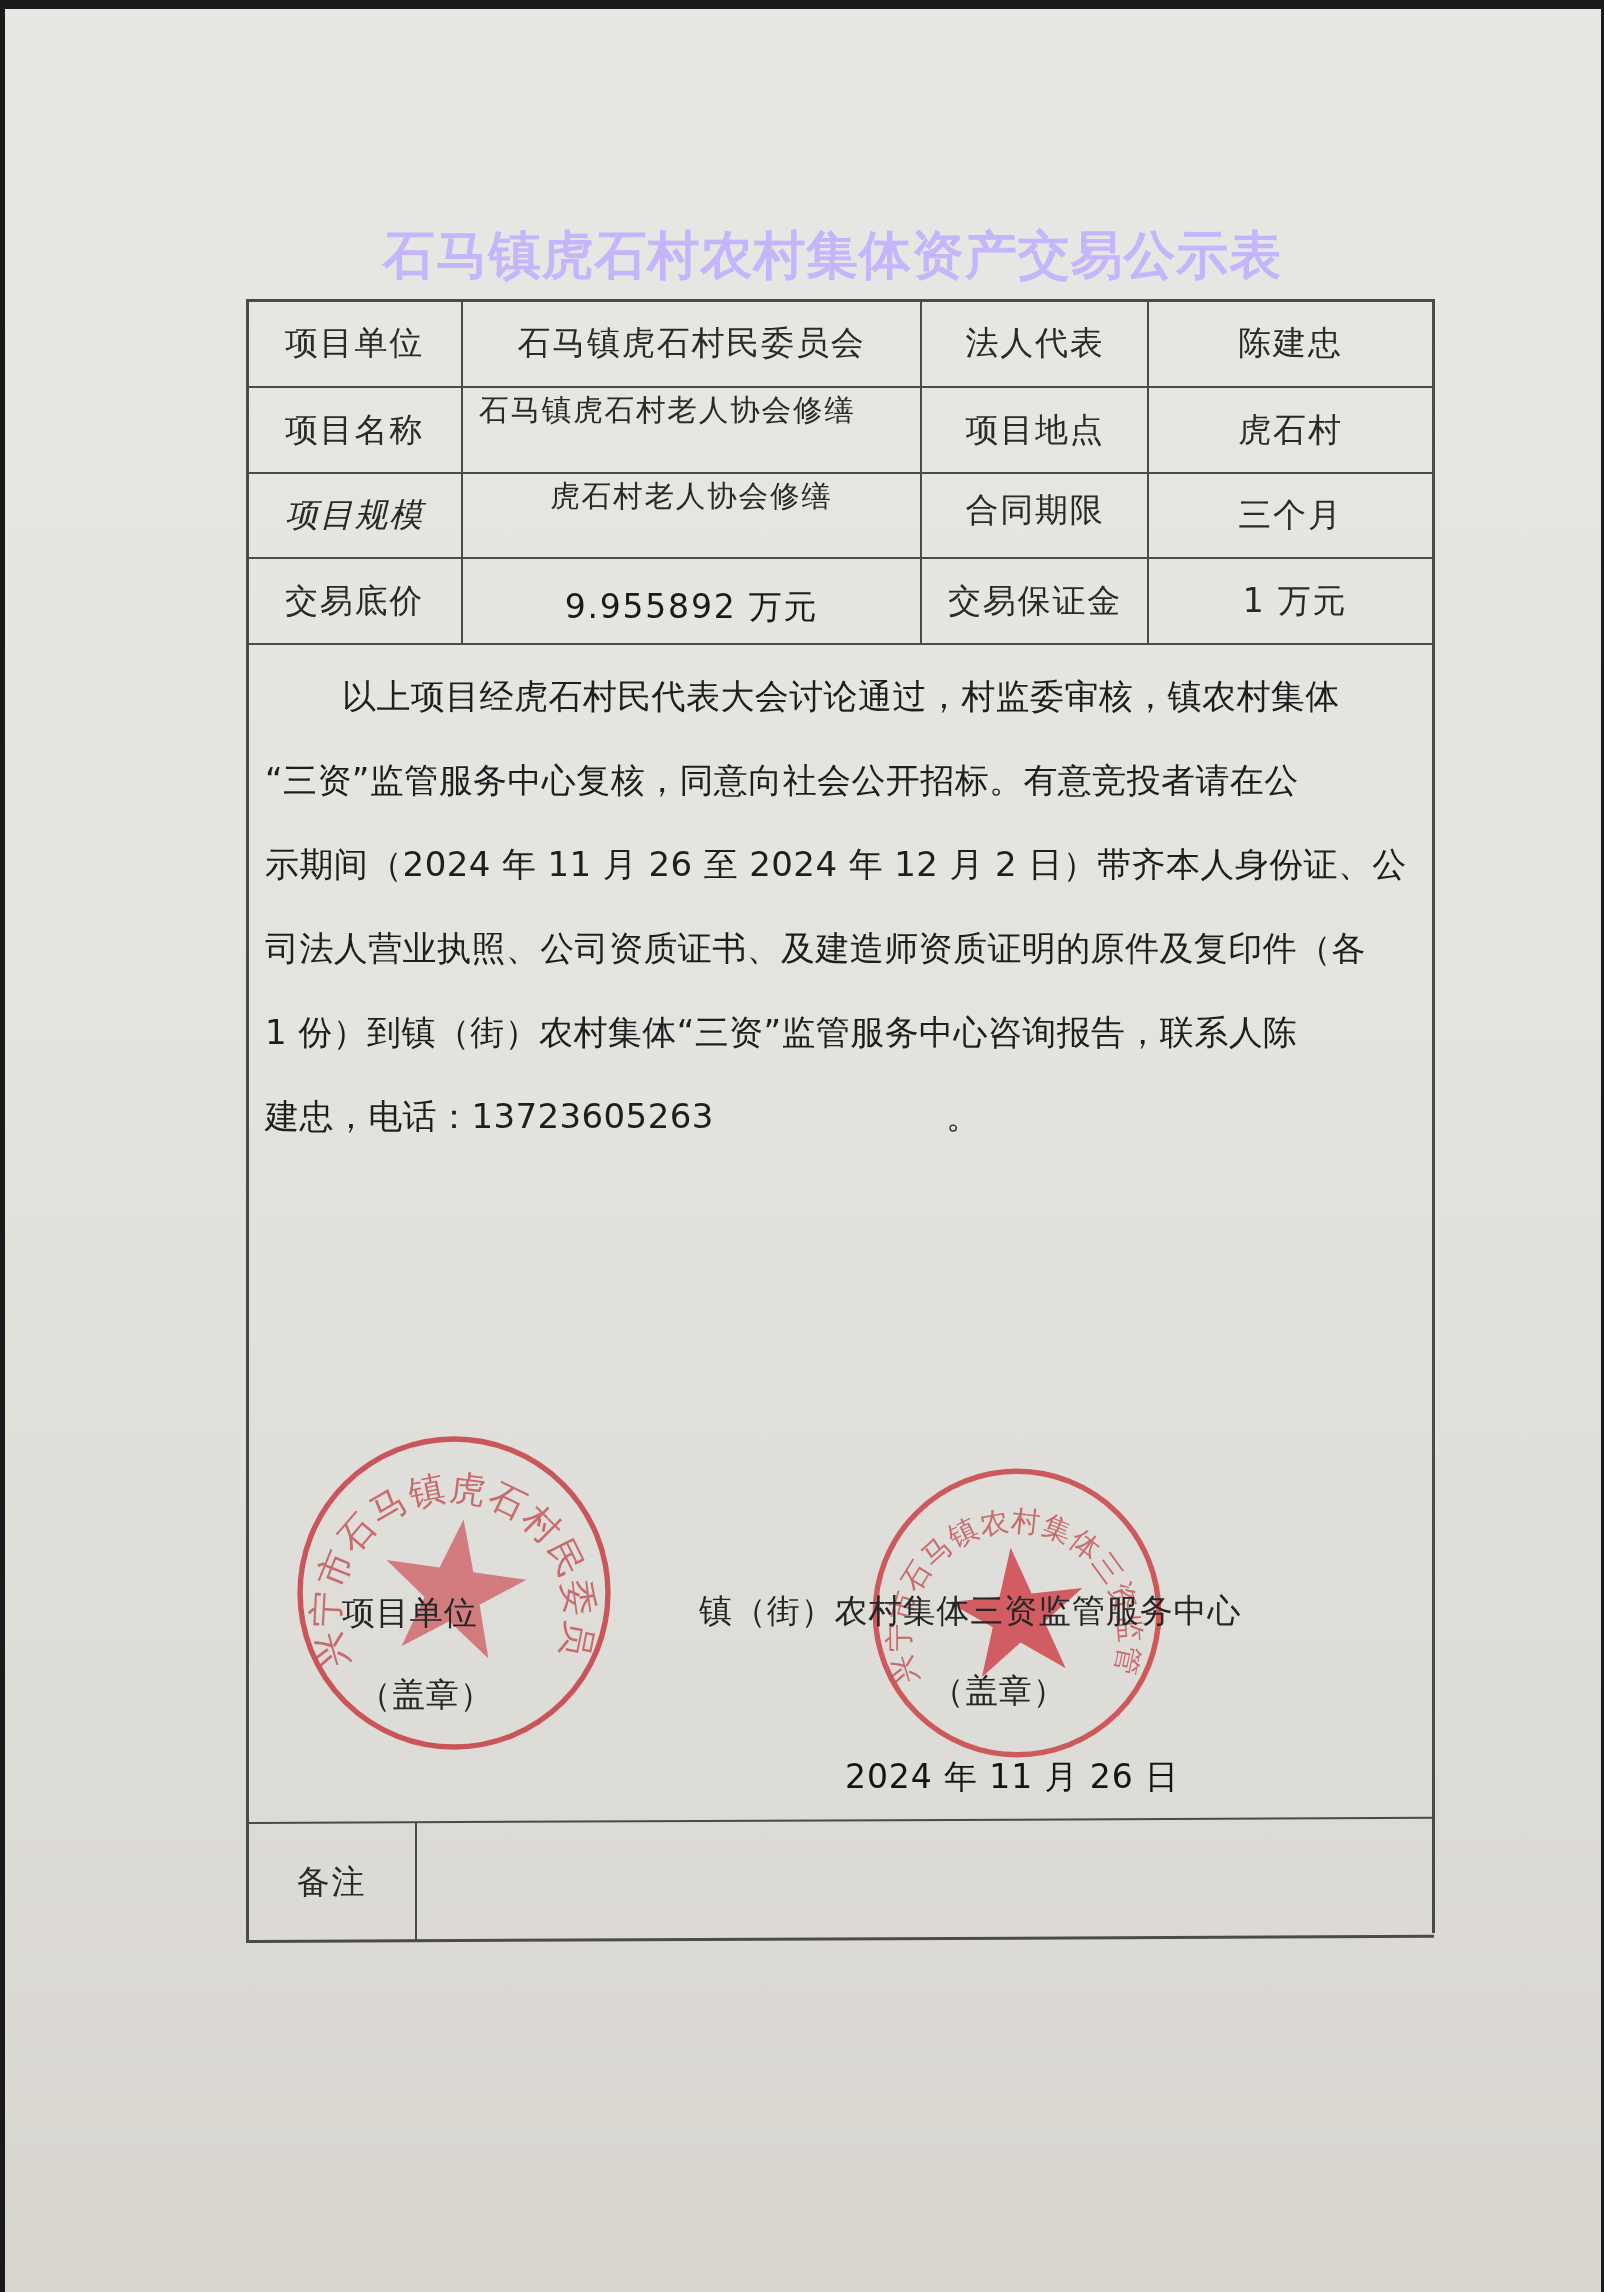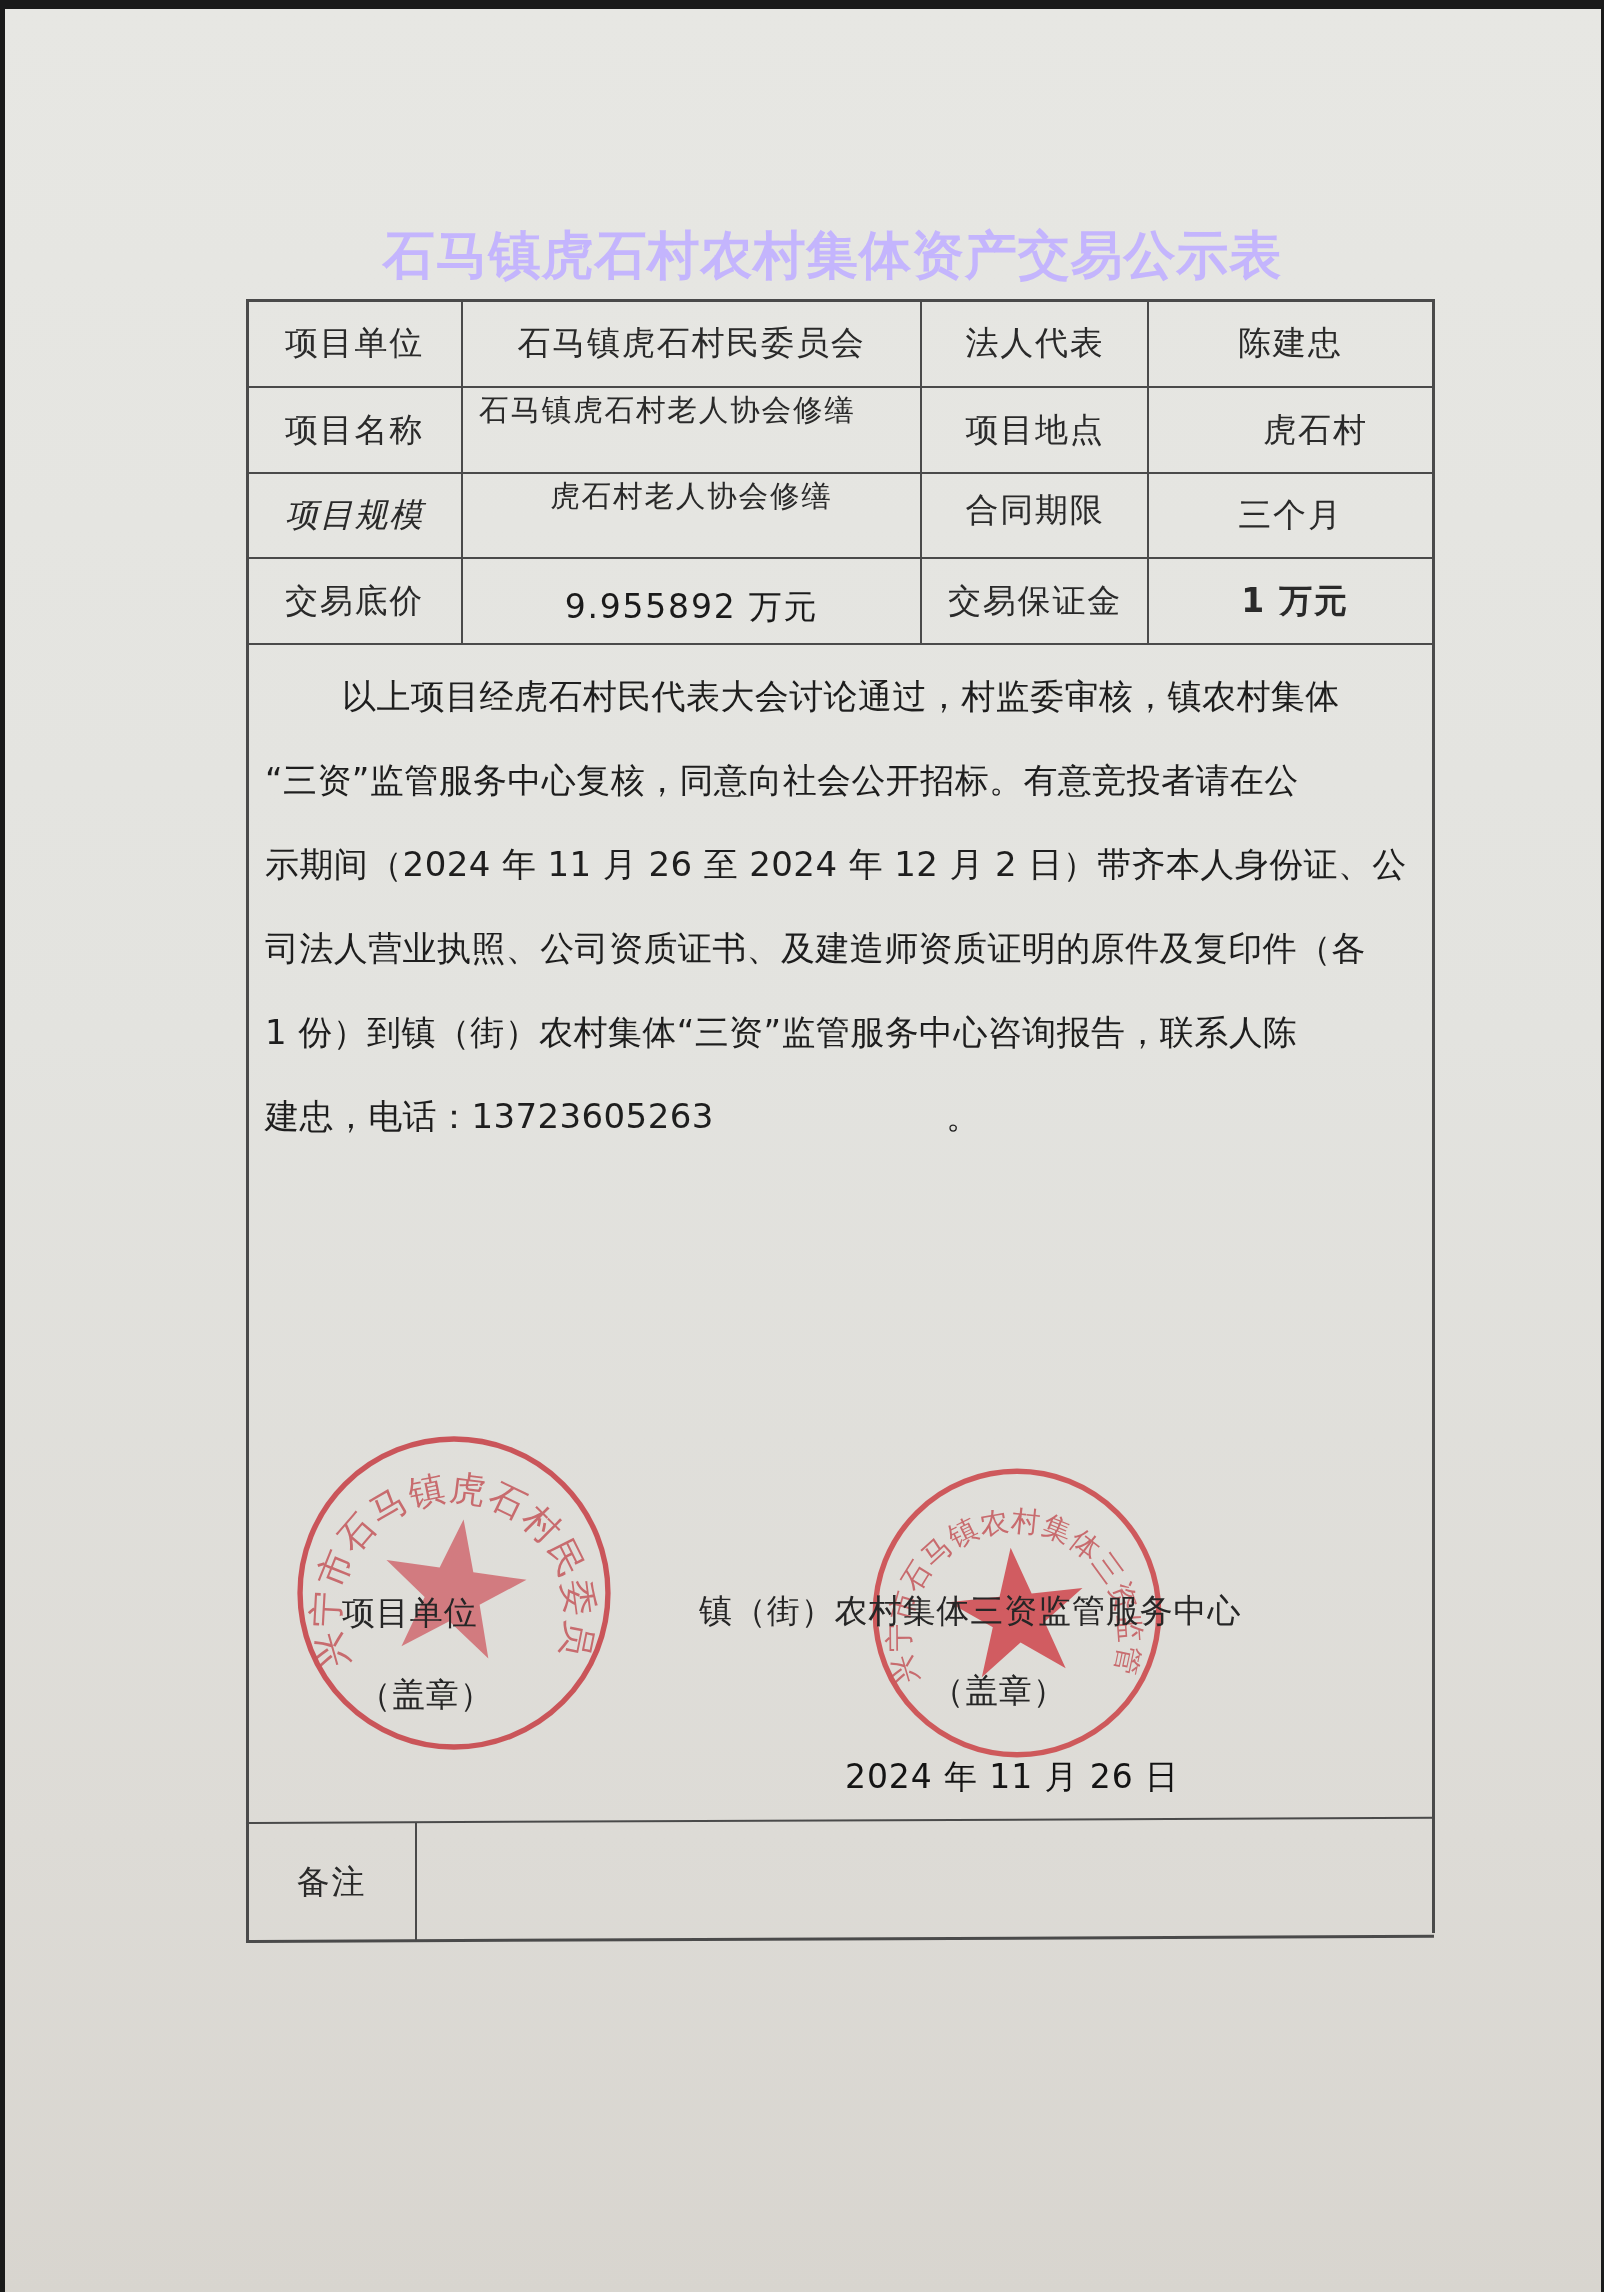--- a/index.html
+++ b/index.html
@@ -64,31 +64,31 @@
 </div>
 
 <div class="cell" style="left:248px;top:301px;width:213px;height:85px;">项目单位</div>
 <div class="cell" style="left:463px;top:301px;width:457px;height:85px;">石马镇虎石村民委员会</div>
 <div class="cell" style="left:922px;top:301px;width:226px;height:85px;">法人代表</div>
 <div class="cell" style="left:1149px;top:301px;width:283px;height:85px;">陈建忠</div>
 
 <div class="cell" style="left:248px;top:388px;width:213px;height:84px;">项目名称</div>
 <div class="cell top" style="left:463px;top:388px;width:457px;height:84px;justify-content:flex-start;padding-left:16px;">石马镇虎石村老人协会修缮</div>
 <div class="cell" style="left:922px;top:388px;width:226px;height:84px;">项目地点</div>
-<div class="cell" style="left:1149px;top:388px;width:283px;height:84px;padding-left:25px;">虎石村</div>
+<div class="cell" style="left:1149px;top:388px;width:283px;height:84px;">虎石村</div>
 
 <div class="cell" style="left:248px;top:474px;width:213px;height:83px;font-style:italic;">项目规模</div>
 <div class="cell top" style="left:463px;top:474px;width:457px;height:83px;">虎石村老人协会修缮</div>
 <div class="cell" style="left:922px;top:474px;width:226px;height:73px;">合同期限</div>
 <div class="cell" style="left:1149px;top:474px;width:283px;height:83px;">三个月</div>
 
 <div class="cell" style="left:248px;top:559px;width:213px;height:84px;">交易底价</div>
 <div class="cell" style="left:463px;top:559px;width:457px;height:84px;color:#1a1a1a;margin-top:6px;">9.955892 万元</div>
 <div class="cell" style="left:922px;top:559px;width:226px;height:84px;">交易保证金</div>
-<div class="cell" style="left:1149px;top:559px;width:292px;height:84px;font-weight:bold;">1 万元</div>
+<div class="cell" style="left:1149px;top:559px;width:292px;height:84px;">1 万元</div>
 
 <div class="para">
   <span class="line indent">以上项目经虎石村民代表大会讨论通过，村监委审核，镇农村集体</span>
   <span class="line">“三资”监管服务中心复核，同意向社会公开招标。有意竞投者请在公</span>
   <span class="line">示期间（2024 年 11 月 26 至 2024 年 12 月 2 日）带齐本人身份证、公</span>
   <span class="line">司法人营业执照、公司资质证书、及建造师资质证明的原件及复印件（各</span>
   <span class="line">1 份）到镇（街）农村集体“三资”监管服务中心咨询报告，联系人陈</span>
   <span class="line" style="position:relative;"><span>建忠，电话：13723605263</span><span style="position:absolute;left:681px;top:0;">。</span></span>
 </div>
 

